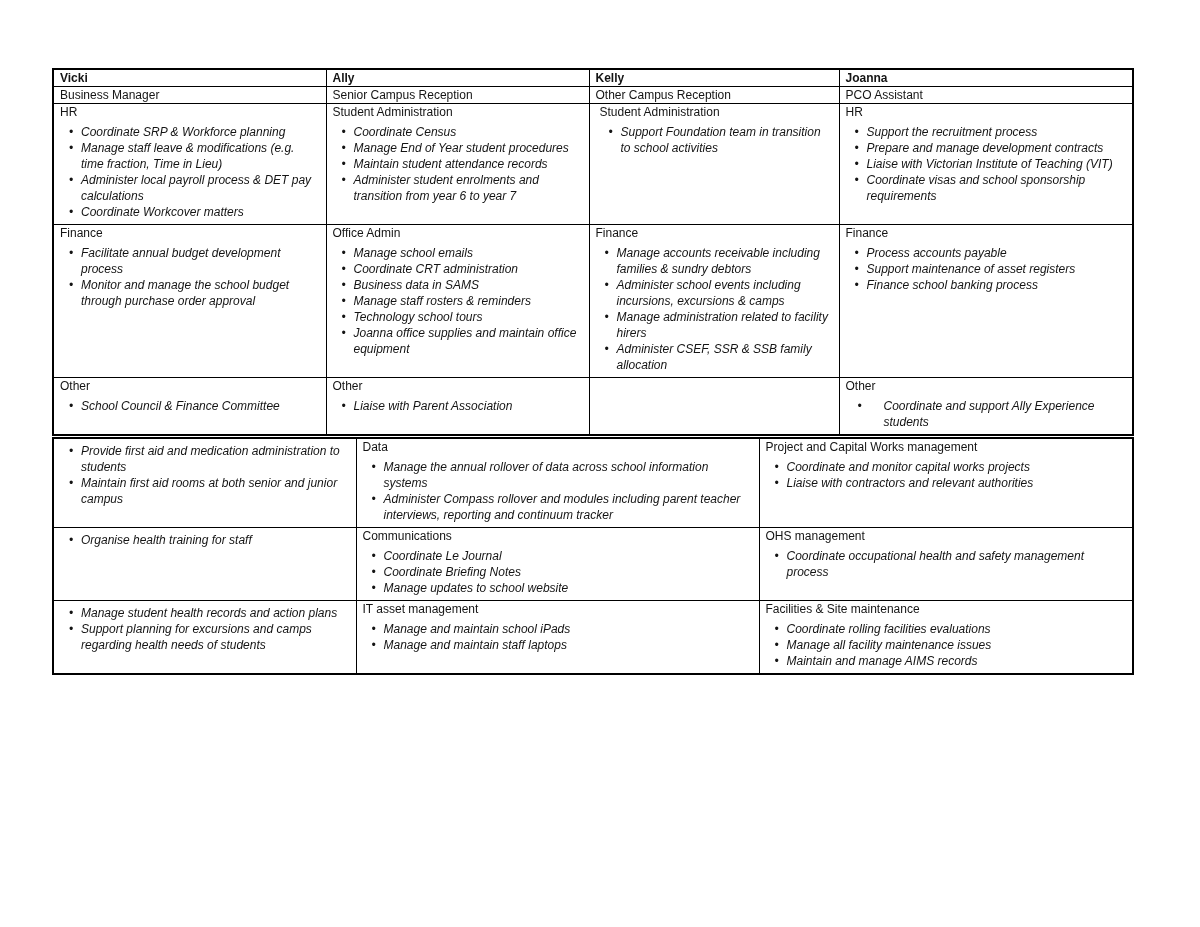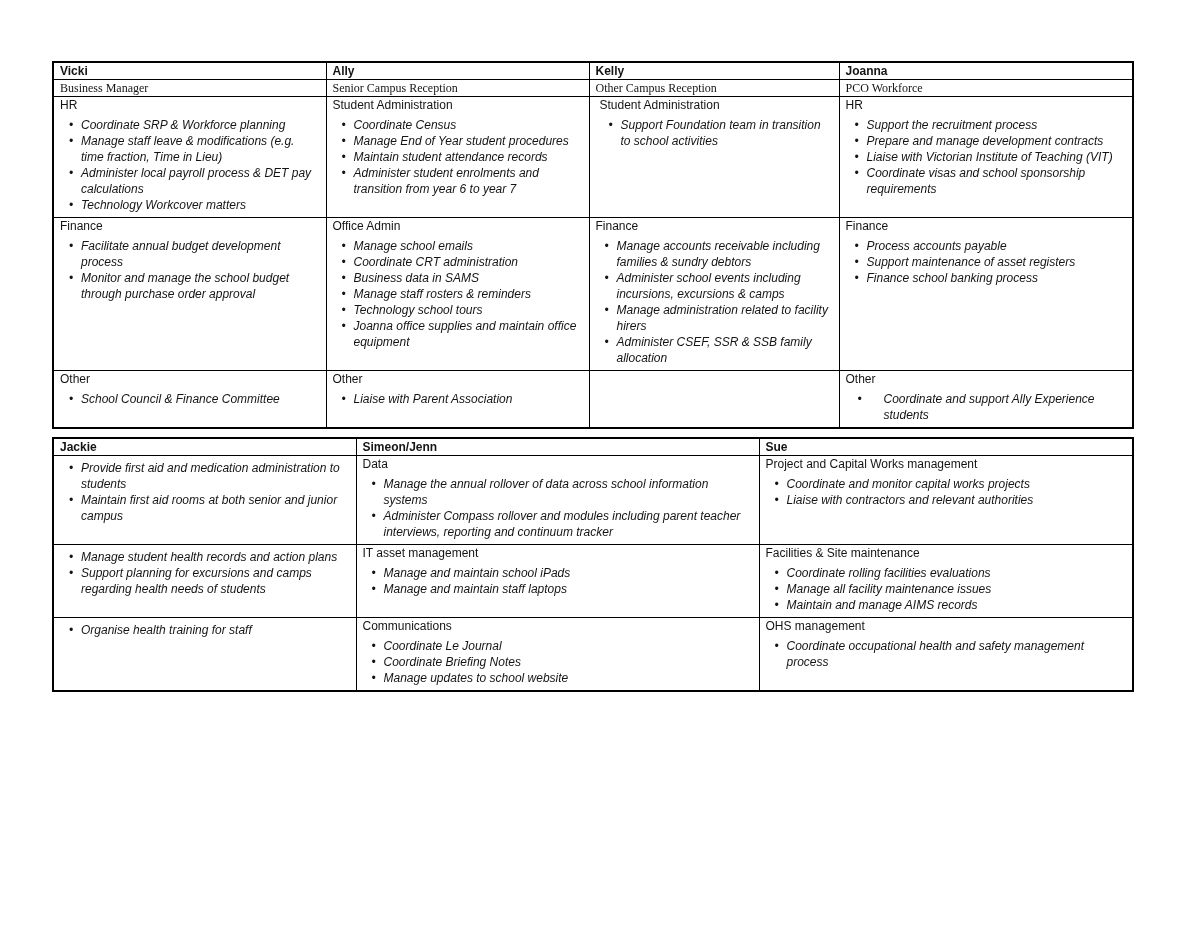--- a/index.html
+++ b/index.html
@@ -17,36 +17,35 @@
     -webkit-font-smoothing: antialiased;
   }
   table.duty-table {
     position: absolute;
     border-collapse: collapse;
     table-layout: fixed;
     width: 1080px;
     border: 2px solid #000;
     background: #fff;
   }
-  #table1 { left: 52px; top: 61px; }
+  #table1 { left: 52px; top: 68px; }
   #table2 { left: 52px; top: 437px; }
   .duty-table td {
     border: 1px solid #000;
     vertical-align: top;
     padding: 0 6px;
     line-height: 16px;
     overflow: hidden;
   }
   .name-row td {
     font-weight: bold;
     height: 15px;
   }
   .role-row td {
     white-space: pre-line;
-    font-family: Liberation Serif, serif;
   }
   .cell-title { line-height: 16px; }
   ul.bullets {
     margin: 4px;
     padding: 0;
     list-style: none;
     font-style: italic;
   }
   ul.bullets li {
     position: relative;
@@ -75,30 +74,30 @@
       <tr class="name-row">
     <td>Vicki</td>
     <td>Ally</td>
     <td>Kelly</td>
     <td>Joanna</td>
   </tr>
   <tr class="role-row" style="height:15px">
     <td>Business Manager</td>
     <td>Senior Campus Reception</td>
     <td>Other Campus Reception</td>
-    <td>PCO Workforce</td>
+    <td>PCO Assistant</td>
   </tr>
   <tr style="height:110px">
     <td>
       <div class="cell-title">HR</div>
       <ul class="bullets">
             <li>Coordinate SRP &amp; Workforce planning</li>
             <li>Manage staff leave &amp; modifications (e.g. time fraction, Time in Lieu)</li>
             <li>Administer local payroll process &amp; DET pay calculations</li>
-            <li>Technology Workcover matters</li>
+            <li>Coordinate Workcover matters</li>
           </ul>
     </td>
     <td>
       <div class="cell-title">Student Administration</div>
       <ul class="bullets">
             <li>Coordinate Census</li>
             <li>Manage End of Year student procedures</li>
             <li>Maintain student attendance records</li>
             <li>Administer student enrolments and transition from year 6 to year 7</li>
           </ul>
@@ -183,45 +182,62 @@
 </tbody>
   </table>
 
 <table class="duty-table" id="table2">
   <colgroup>
     <col style="width:303px">
       <col style="width:403px">
       <col style="width:374px">
   </colgroup>
   <tbody>
-      <tr class="name-row">
-    <td>Jackie</td>
-    <td>Simeon/Jenn</td>
-    <td>Sue</td>
-  </tr>
   <tr style="height:63px">
     <td>
       <div class="cell-title"></div>
       <ul class="bullets">
             <li>Provide first aid and medication administration to students</li>
             <li>Maintain first aid rooms at both senior and junior campus</li>
           </ul>
     </td>
     <td>
       <div class="cell-title">Data</div>
       <ul class="bullets">
             <li>Manage the annual rollover of data across school information systems</li>
             <li>Administer Compass rollover and modules including parent teacher interviews, reporting and continuum tracker</li>
           </ul>
     </td>
     <td>
       <div class="cell-title">Project and Capital Works management</div>
       <ul class="bullets">
             <li>Coordinate and monitor capital works projects</li>
             <li>Liaise with contractors and relevant authorities</li>
+          </ul>
+    </td>
+  </tr>
+  <tr style="height:65px">
+    <td>
+      <div class="cell-title"></div>
+      <ul class="bullets">
+            <li>Organise health training for staff</li>
+          </ul>
+    </td>
+    <td>
+      <div class="cell-title">Communications</div>
+      <ul class="bullets">
+            <li>Coordinate Le Journal</li>
+            <li>Coordinate Briefing Notes</li>
+            <li>Manage updates to school website</li>
+          </ul>
+    </td>
+    <td>
+      <div class="cell-title">OHS management</div>
+      <ul class="bullets">
+            <li>Coordinate occupational health and safety management process</li>
           </ul>
     </td>
   </tr>
   <tr style="height:60px">
     <td>
       <div class="cell-title"></div>
       <ul class="bullets">
             <li>Manage student health records and action plans</li>
             <li>Support planning for excursions and camps regarding health needs of students</li>
           </ul>
@@ -232,39 +248,17 @@
             <li>Manage and maintain school iPads</li>
             <li>Manage and maintain staff laptops</li>
           </ul>
     </td>
     <td>
       <div class="cell-title">Facilities &amp; Site maintenance</div>
       <ul class="bullets">
             <li>Coordinate rolling facilities evaluations</li>
             <li>Manage all facility maintenance issues</li>
             <li>Maintain and manage AIMS records</li>
-          </ul>
-    </td>
-  </tr>
-  <tr style="height:65px">
-    <td>
-      <div class="cell-title"></div>
-      <ul class="bullets">
-            <li>Organise health training for staff</li>
-          </ul>
-    </td>
-    <td>
-      <div class="cell-title">Communications</div>
-      <ul class="bullets">
-            <li>Coordinate Le Journal</li>
-            <li>Coordinate Briefing Notes</li>
-            <li>Manage updates to school website</li>
-          </ul>
-    </td>
-    <td>
-      <div class="cell-title">OHS management</div>
-      <ul class="bullets">
-            <li>Coordinate occupational health and safety management process</li>
           </ul>
     </td>
   </tr>
 </tbody>
   </table>
 
 </body></html>

